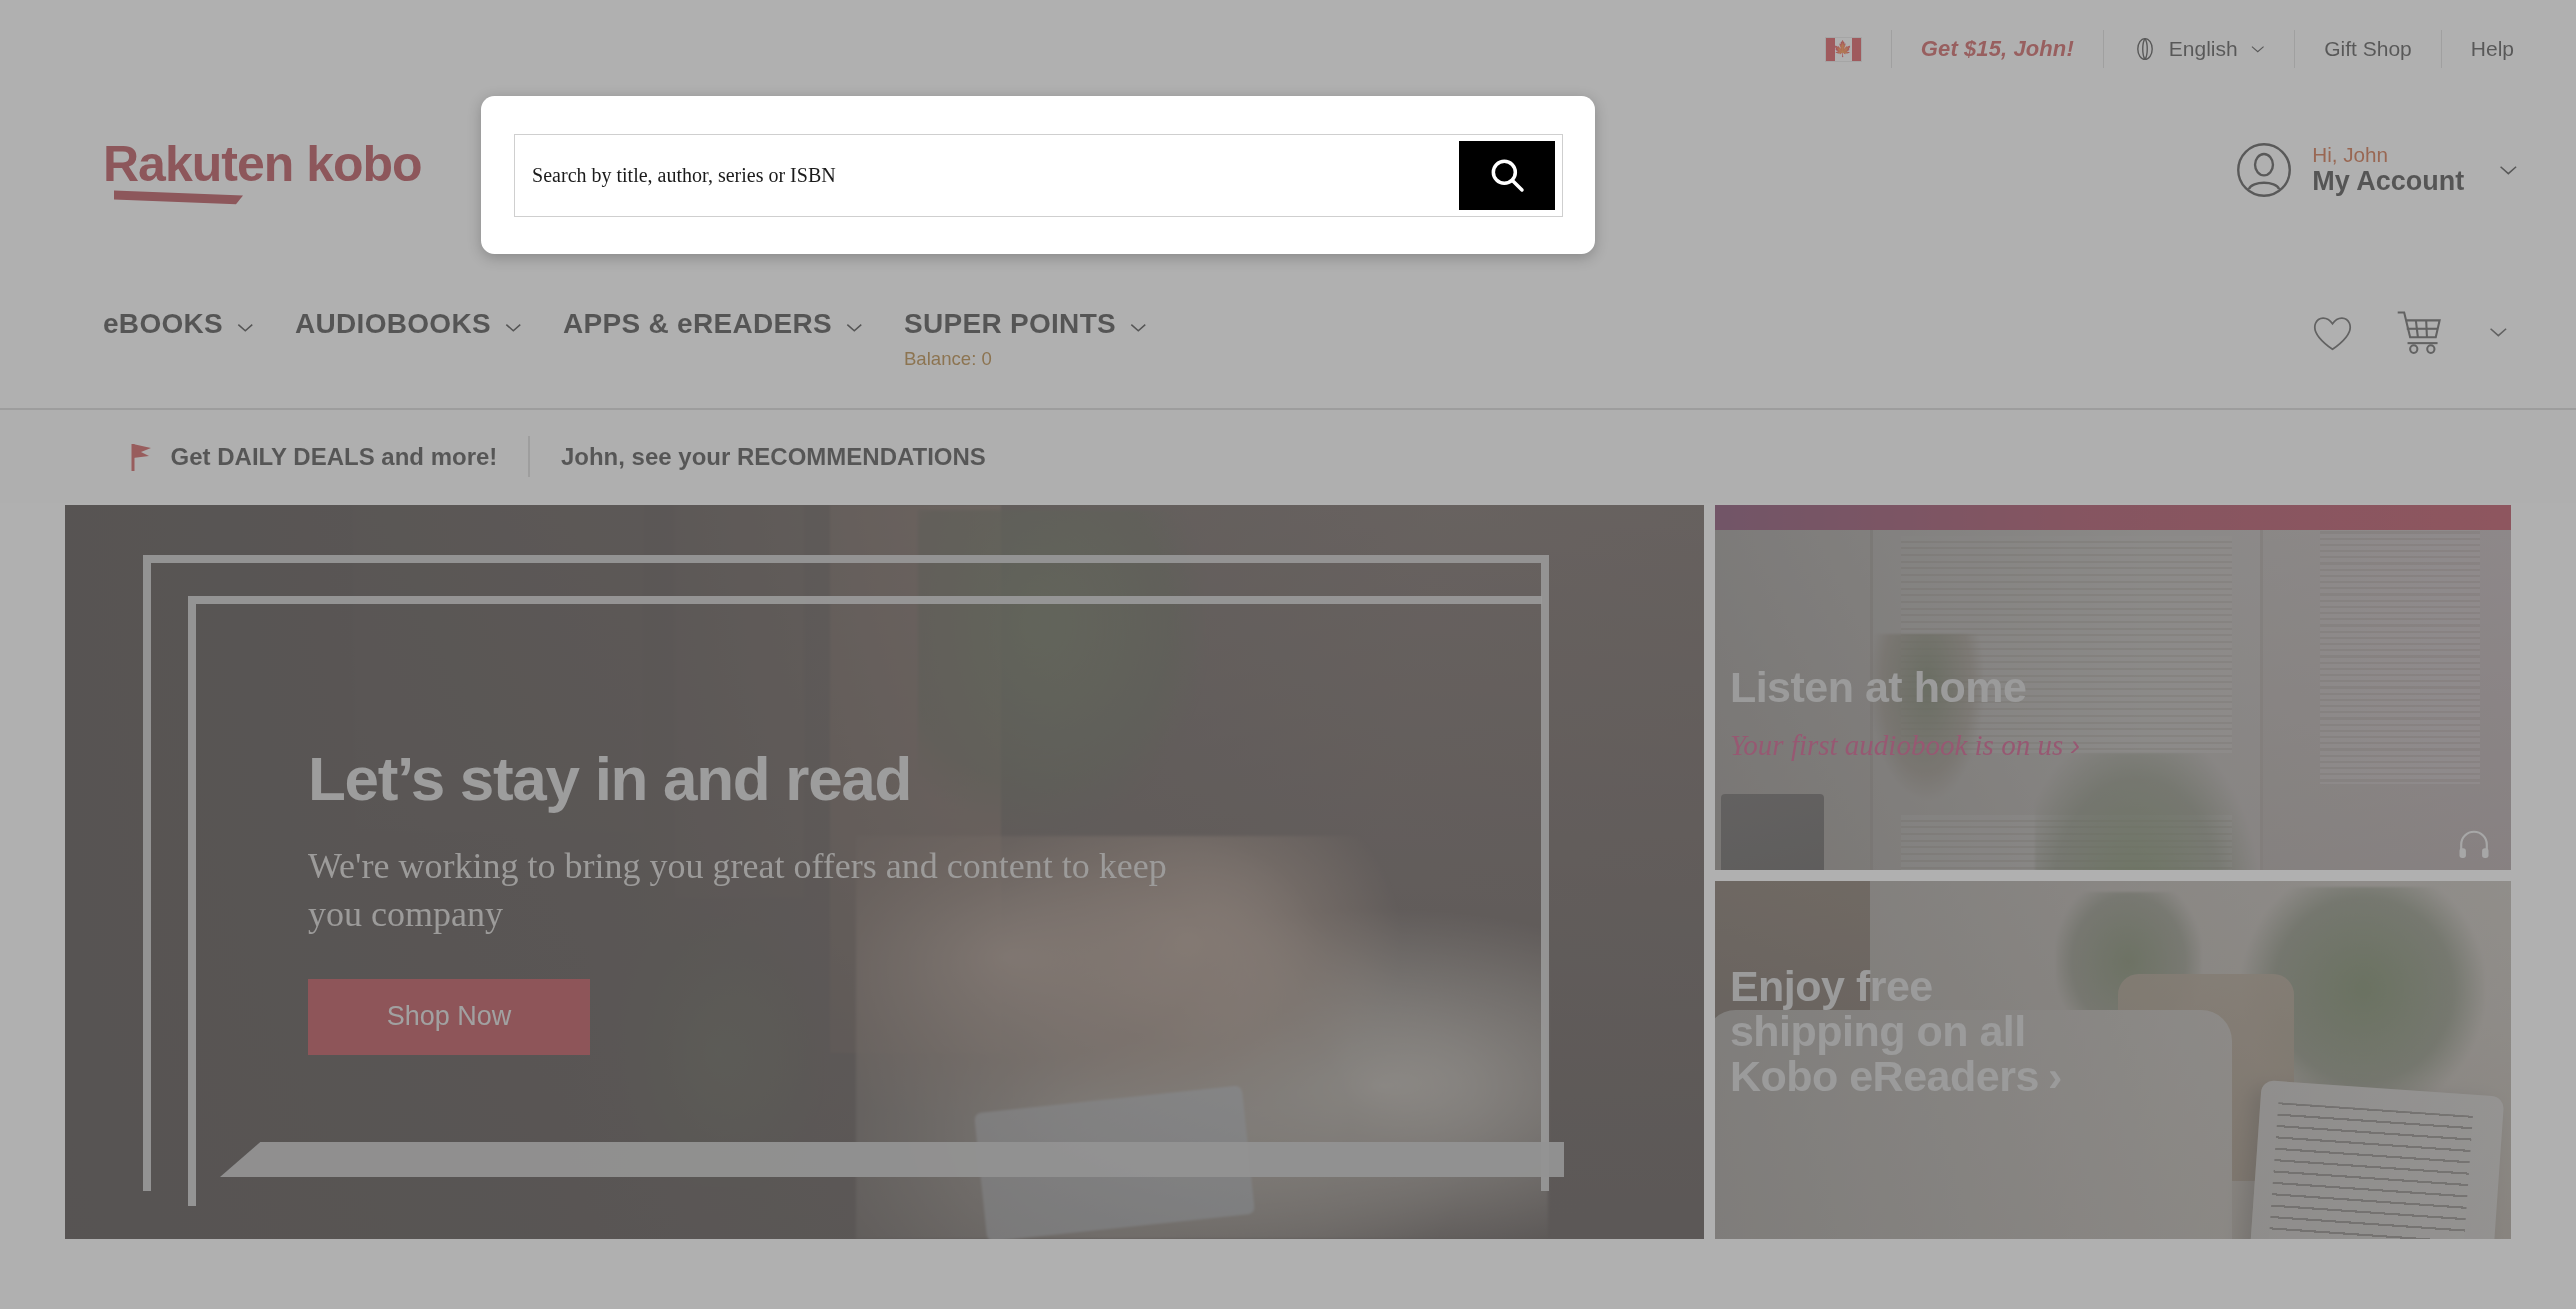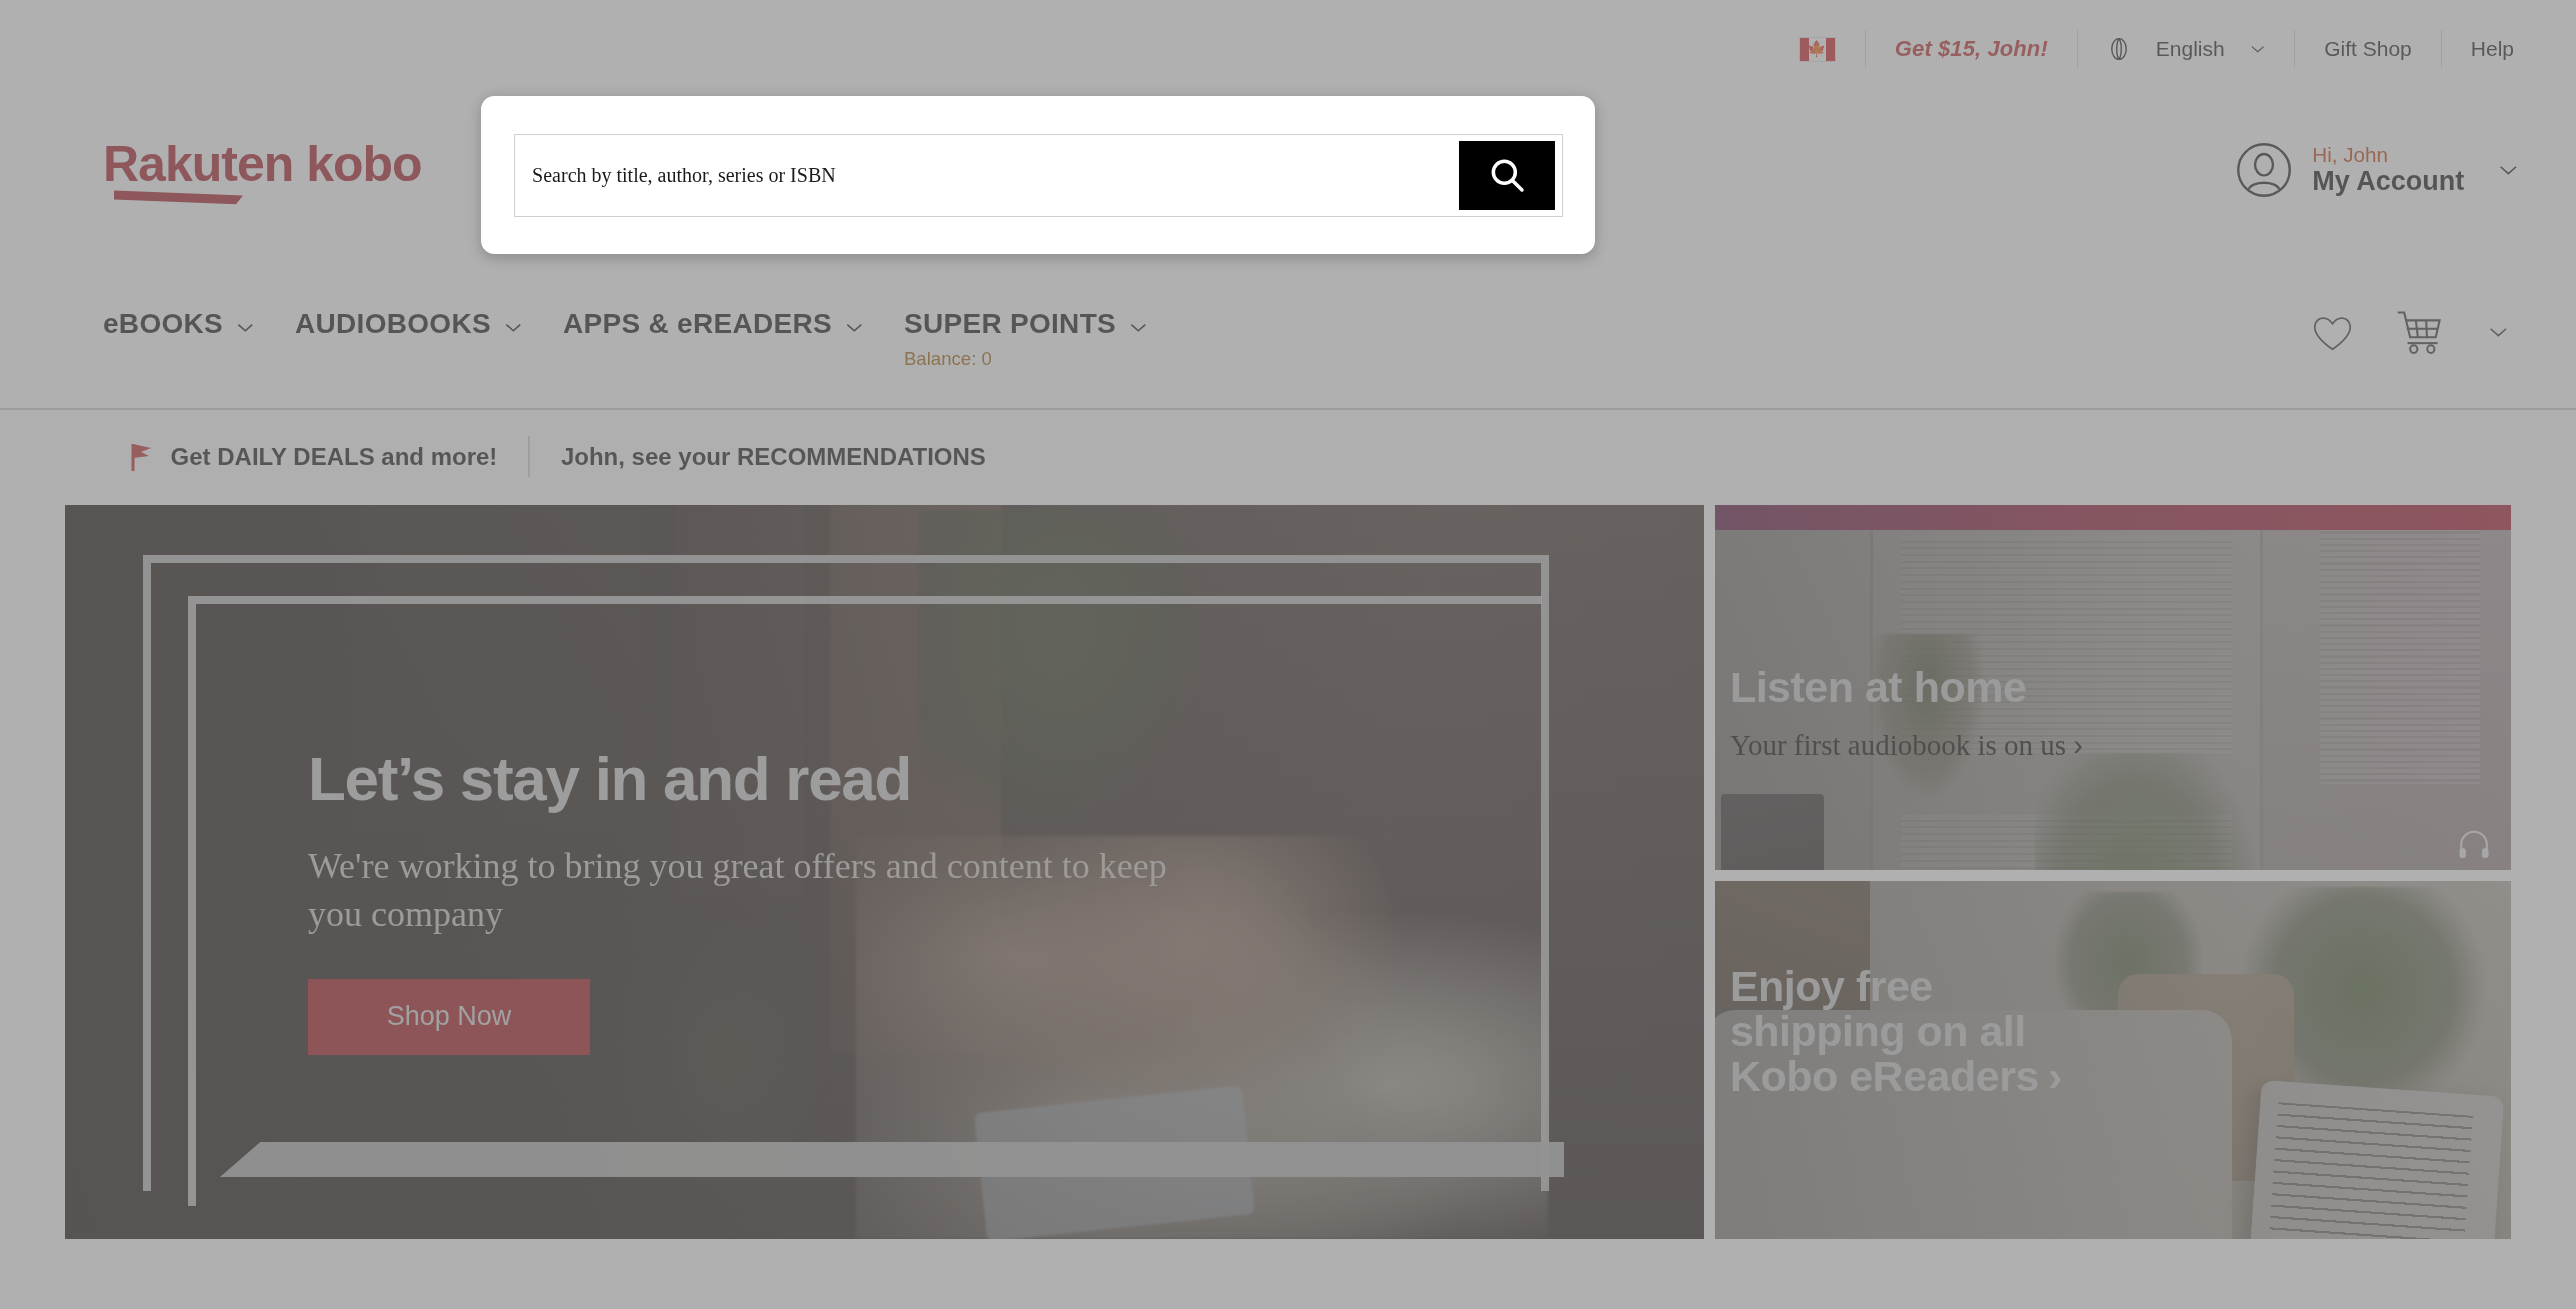--- a/index.html
+++ b/index.html
@@ -39,21 +39,21 @@
   }
   .flag .bar-l { left:0; } .flag .bar-r { right:0; }
   .flag .leaf {
     position:absolute; left:50%; top:50%; transform:translate(-50%,-50%);
     font-size:15.5px; line-height:1; color:#d21f26;
   }
   .promo-link {
     font-size:22px; font-weight:bold; color:#bf2c2c;
     font-style:italic; white-space:nowrap; letter-spacing:0.1px;
   }
-  .lang-group { display:flex; align-items:center; gap:25px;justify-content:flex-end; }
+  .lang-group { display:flex; align-items:center; gap:12px;justify-content:flex-end; }
   .globe { width:24px; height:24px; display:block; }
   .util-text { font-size:21px; color:#1a1a1a; white-space:nowrap; }
   .caret { width:15.5px; height:10.3px; display:block; }
 
   
   .header-row {
     position:absolute; top:98px; left:0; right:0; height:155px;
   }
   .logo {
     position:absolute; left:103px; top:41px;
@@ -277,21 +277,21 @@
   }
   .pc1-scrim { position:absolute; inset:0;
     background:linear-gradient(90deg, rgba(36,30,28,.58) 0%, rgba(40,34,30,.42) 55%, rgba(60,30,50,.40) 100%); }
   .pc-copy { position:absolute; left:14.5px; top:136px; z-index:6;margin-top:24px; }
   .pc-title {
     font-size:43px; font-weight:bold; color:#c7c7c7; letter-spacing:-0.5px;
     line-height:1.04; margin-bottom:19.6px;
   }
   .pc-sub {
     font-family:"Liberation Serif", serif;
-    font-size:29px; color:#000000; white-space:nowrap;
+    font-size:29px; color:#be185d; white-space:nowrap;font-style:italic;
   }
   .pc-sub .chev { margin-left:7.2px; font-family:"Liberation Sans", sans-serif; }
   .pc1-headphone {
     position:absolute; right:20.7px; bottom:11.4px; width:32px; height:29px; z-index:7;
   }
 
   .pc2-bg { position:absolute; inset:0;
     background:linear-gradient(170deg,#efe9e0 0%,#ded6ca 55%,#c3b8a8 100%); }
   .pc2-sofa {
     position:absolute; left:-10.3px; top:129px; width:527px; height:372px;

